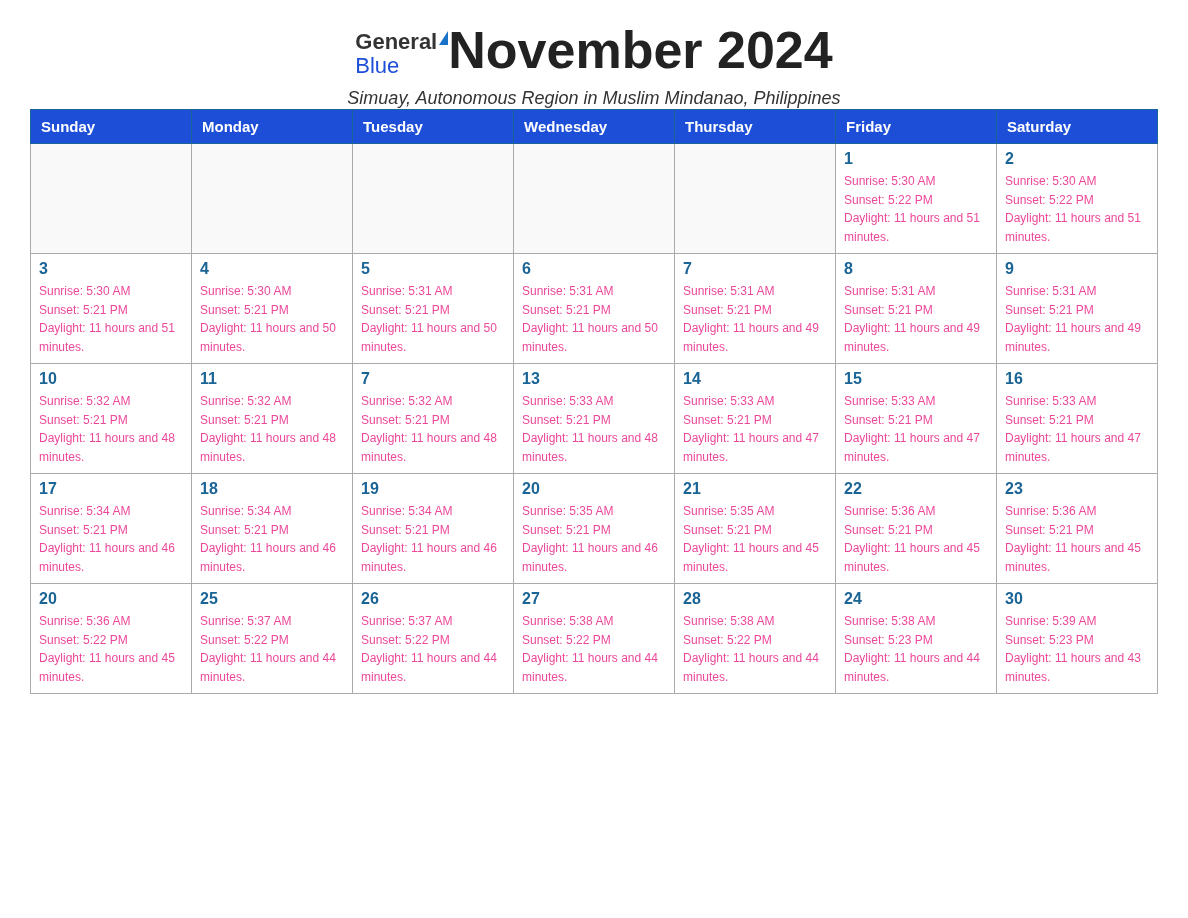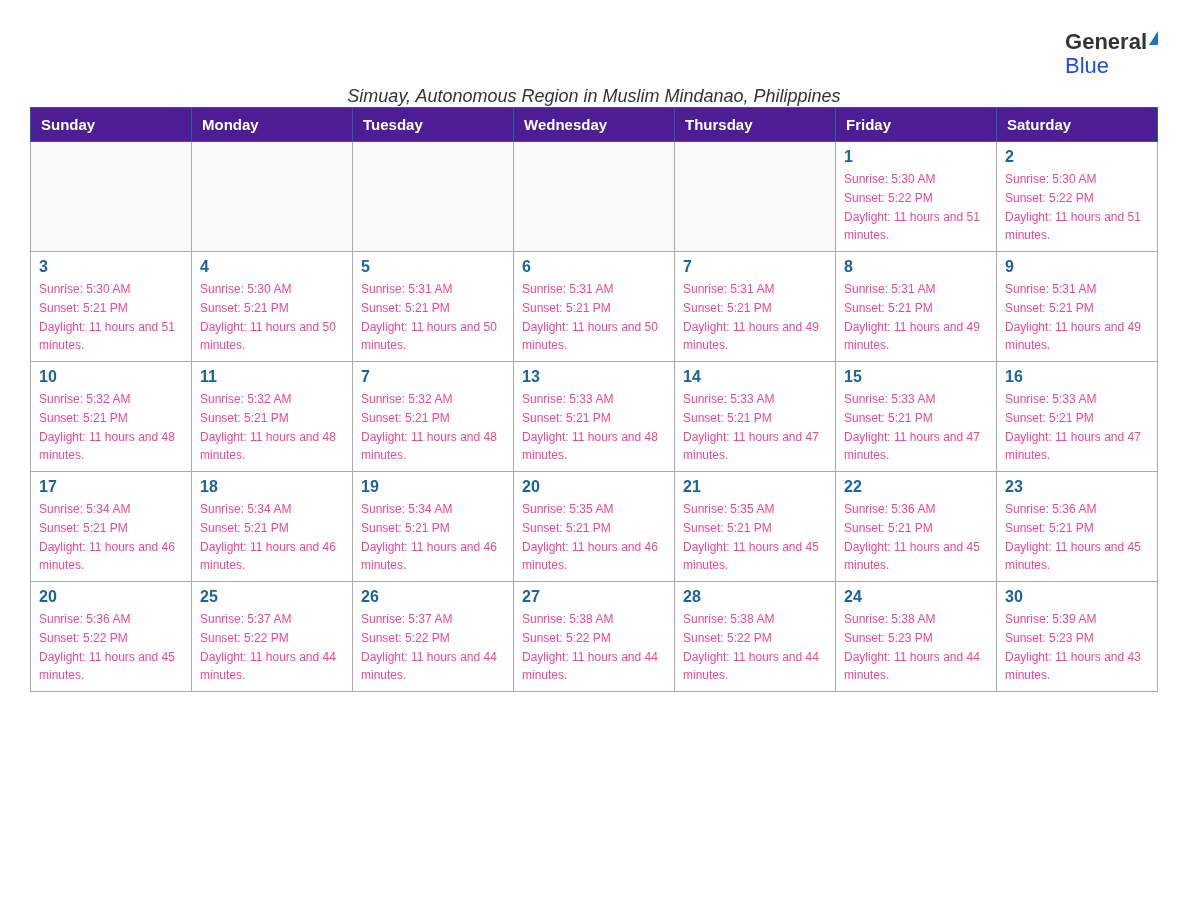--- a/index.html
+++ b/index.html
@@ -4,21 +4,21 @@
   <style>
     * { box-sizing: border-box; margin: 0; padding: 0; }
     body {
       font-family: Arial, sans-serif;
       background: #fff;
       padding: 20px 30px;
       color: #222;
     }
     .header-area {
       display: flex;
-      justify-content: flex-end;
+      justify-content: center;
       align-items: flex-start;
       margin-bottom: 8px;
     }
     .logo {
       display: flex;
       flex-direction: column;
       align-items: flex-start;
       margin-top: 10px;
     }
     .logo-text-general {
@@ -62,21 +62,21 @@
       color: #333;
       margin-bottom: 0;
       font-style: italic;
     }
     .calendar-table {
       width: 100%;
       border-collapse: collapse;
       table-layout: fixed;
     }
     .calendar-table thead tr th {
-      background-color: #4c1d95;
+      background-color: #1d4ed8;
       color: #fff;
       font-size: 15px;
       font-weight: 600;
       padding: 8px 10px;
       text-align: left;
       border: 1px solid #1a6496;
     }
     .calendar-table tbody tr td {
       border: 1px solid #aaa;
       vertical-align: top;
@@ -106,20 +106,23 @@
 </head>
 <body>
 
 <div class="header-area">
   <div class="logo">
     <div class="logo-row">
       <span class="logo-text-general">General</span>
       <span class="logo-icon"></span>
     </div>
     <span class="logo-text-blue">Blue</span>
+  </div>
+  <div class="top-right">
+    <div class="month-title">November 2024</div>
   </div>
 </div>
 
 <div class="subtitle">Simuay, Autonomous Region in Muslim Mindanao, Philippines</div>
 
 <table class="calendar-table">
   <thead>
     <tr>
         <th>Sunday</th>
         <th>Monday</th>

